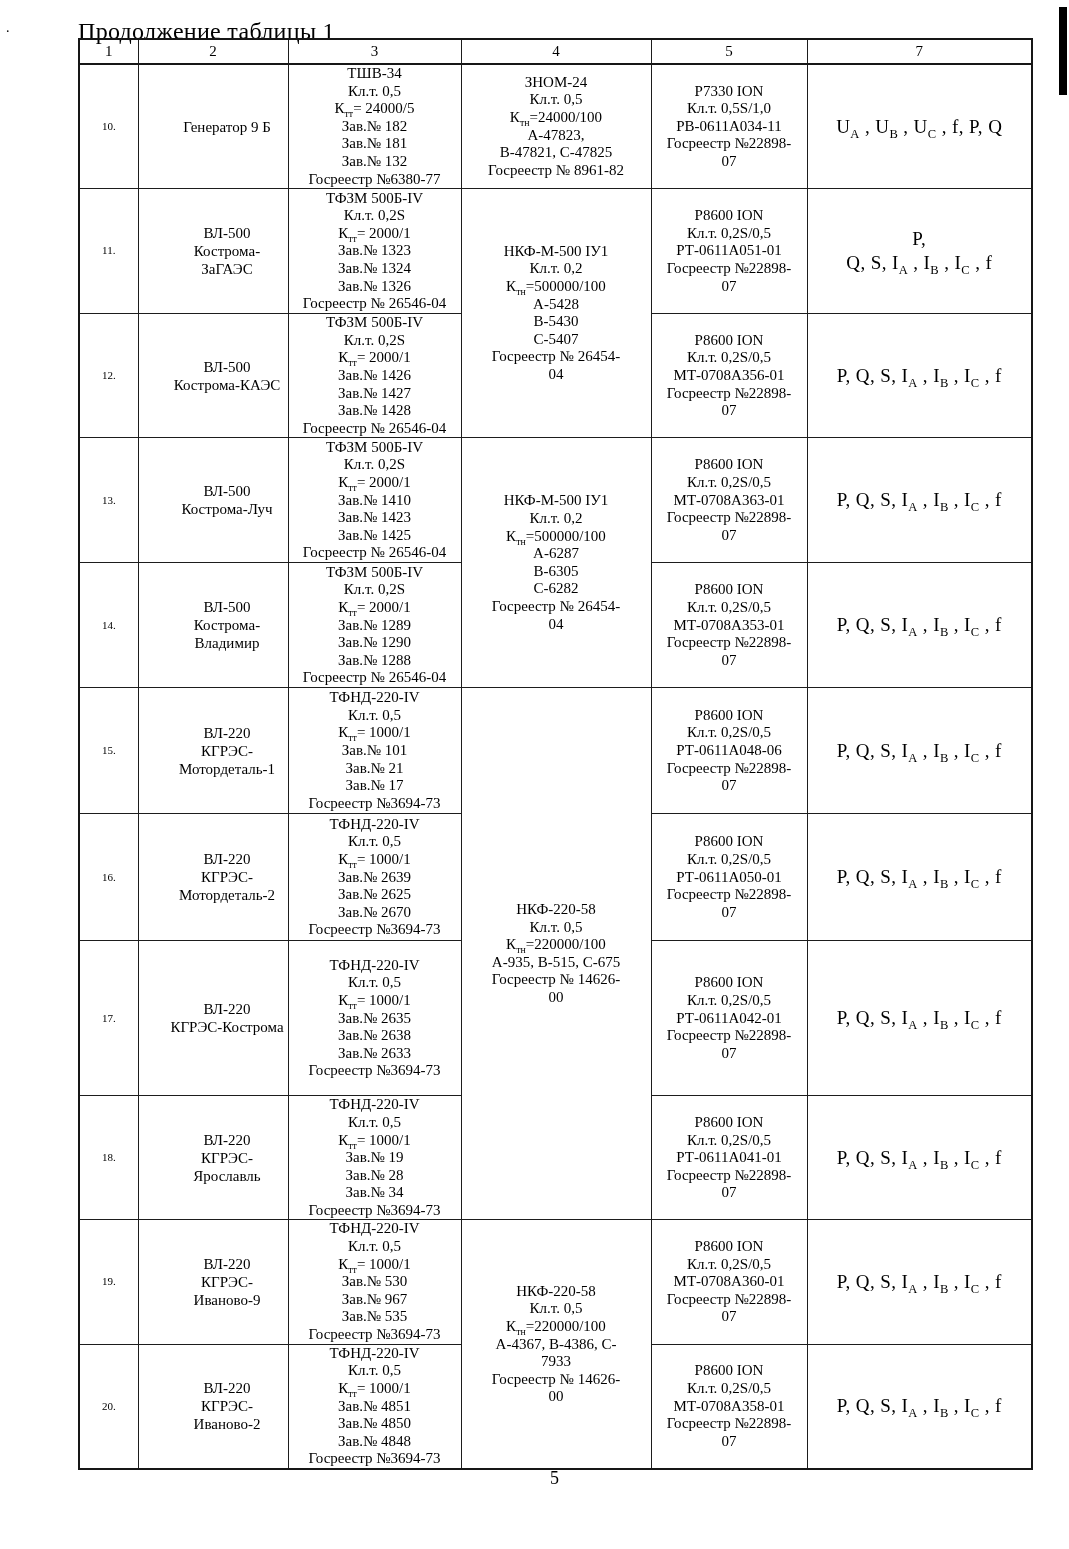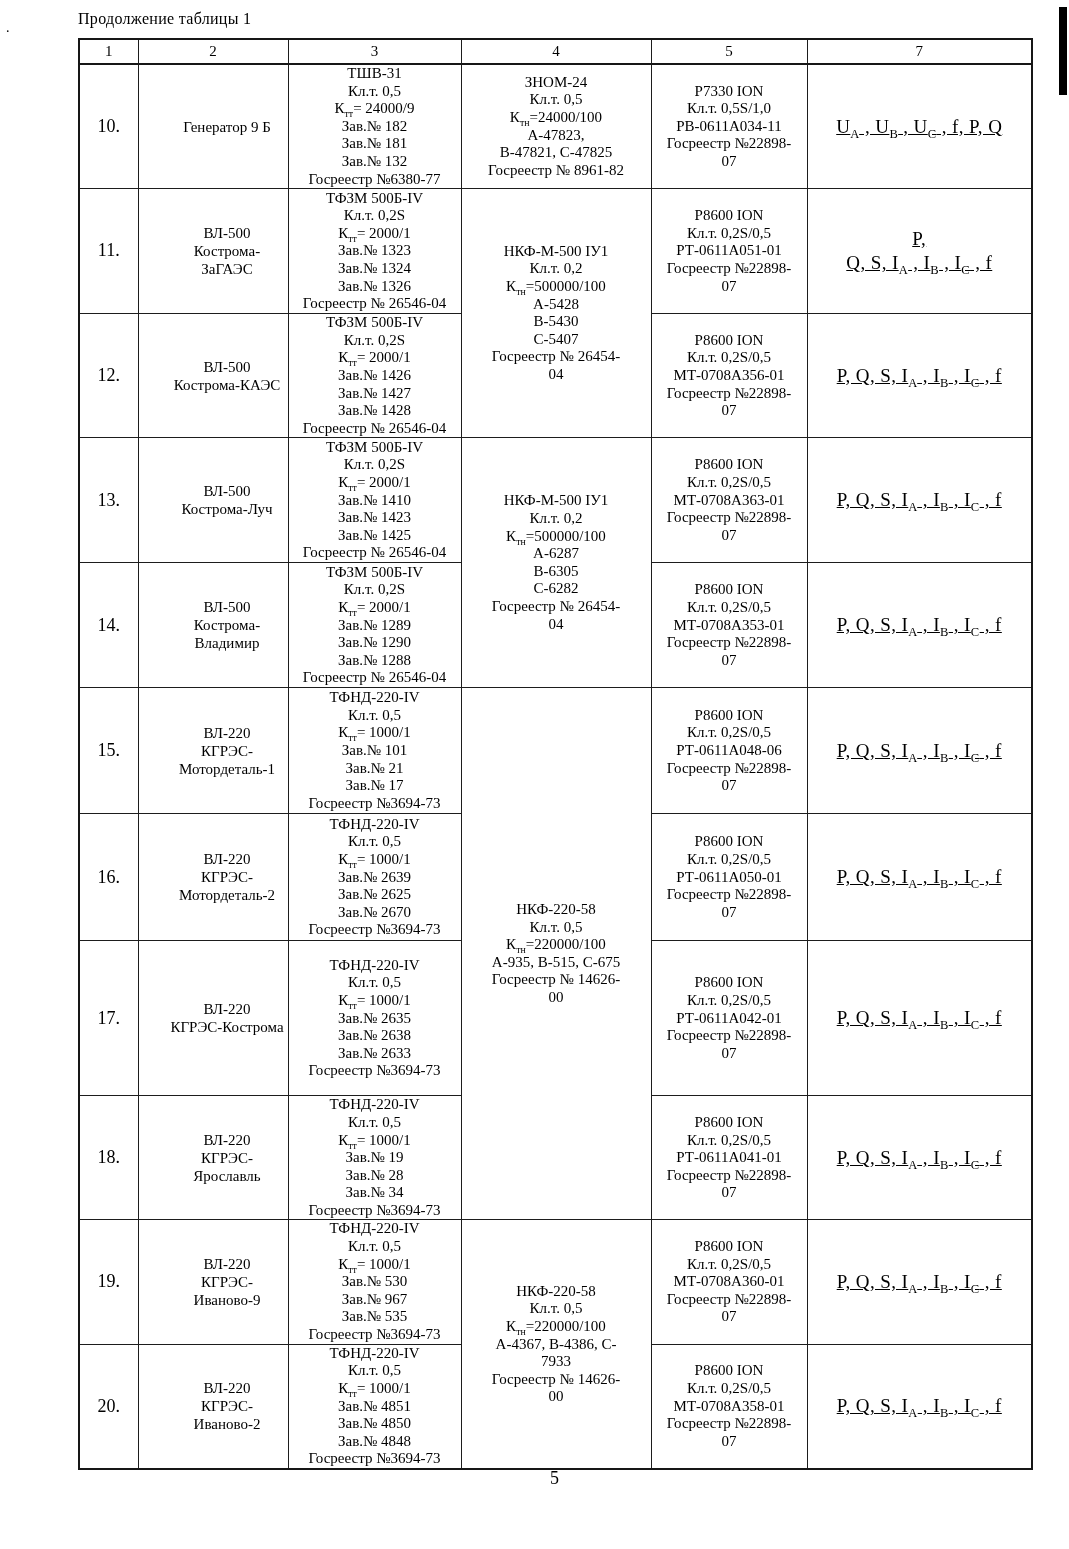--- a/index.html
+++ b/index.html
@@ -1,35 +1,35 @@
 <!DOCTYPE html>
 <html><head>
 <meta charset="utf-8">
 <style>
   html,body{margin:0;padding:0;}
   body{
     width:1069px;height:1549px;position:relative;background:#ffffff;
     font-family:"Liberation Serif", serif;color:#000;
   }
   .stray-dot{position:absolute;left:6px;top:20px;font-size:14px;}
-  .title{position:absolute;left:78px;top:10px;font-size:16px;letter-spacing:0.3px;}
+  .title{position:absolute;left:78px;top:18px;font-size:24px;letter-spacing:0.3px;}
   .scan-bar{position:absolute;right:2px;top:7px;width:8px;height:88px;background:#000;}
   table.doc{
     position:absolute;left:78px;top:38px;width:953px;
     border-collapse:collapse;table-layout:fixed;
     border:2.5px solid #161616;
   }
   td,th{border:1.5px solid #1d1d1d;padding:0 2px;vertical-align:middle;text-align:center;overflow:hidden;}
   thead th{height:23px;font-weight:normal;font-size:15px;border-bottom:2px solid #161616;}
   tbody td{font-size:15px;}
   .ln{line-height:17.6px;}
-  .col-num{font-size:18px;}
+  .col-num{font-size:11px;}
   .col-object .ln{line-height:18px;margin-left:28px;}
   .col-params{font-size:19px;letter-spacing:0.4px;}
-  .col-params .ln{line-height:24px;text-decoration:underline;}
+  .col-params .ln{line-height:24px;}
   sub{font-size:66%;line-height:0;}
   tbody tr:nth-child(1){height:123px;}
   tbody tr:nth-child(2){height:125px;}
   tbody tr:nth-child(3){height:122px;}
   tbody tr:nth-child(4){height:125px;}
   tbody tr:nth-child(5){height:125px;}
   tbody tr:nth-child(6){height:126px;}
   tbody tr:nth-child(7){height:127px;}
   tbody tr:nth-child(8){height:155px;}
   tbody tr:nth-child(9){height:123px;}
@@ -65,23 +65,23 @@
   </thead>
   <tbody id="table-body">
       <tr>
         <td class="col-num">
           <div class="ln">10.</div>
         </td>
         <td class="col-object">
           <div class="ln">Генератор 9 Б</div>
         </td>
         <td class="col-ct">
-          <div class="ln">ТШВ-31</div>
-          <div class="ln">Кл.т. 0,5</div>
-          <div class="ln"><span>К</span><sub>тт</sub><span>= 24000/9</span></div>
+          <div class="ln">ТШВ-34</div>
+          <div class="ln">Кл.т. 0,5</div>
+          <div class="ln"><span>К</span><sub>тт</sub><span>= 24000/5</span></div>
           <div class="ln">Зав.№ 182</div>
           <div class="ln">Зав.№ 181</div>
           <div class="ln">Зав.№ 132</div>
           <div class="ln">Госреестр №6380-77</div>
         </td>
         <td class="col-vt" rowspan="1">
           <div class="ln">ЗНОМ-24</div>
           <div class="ln">Кл.т. 0,5</div>
           <div class="ln"><span>К</span><sub>тн</sub><span>=24000/100</span></div>
           <div class="ln">А-47823,</div>

